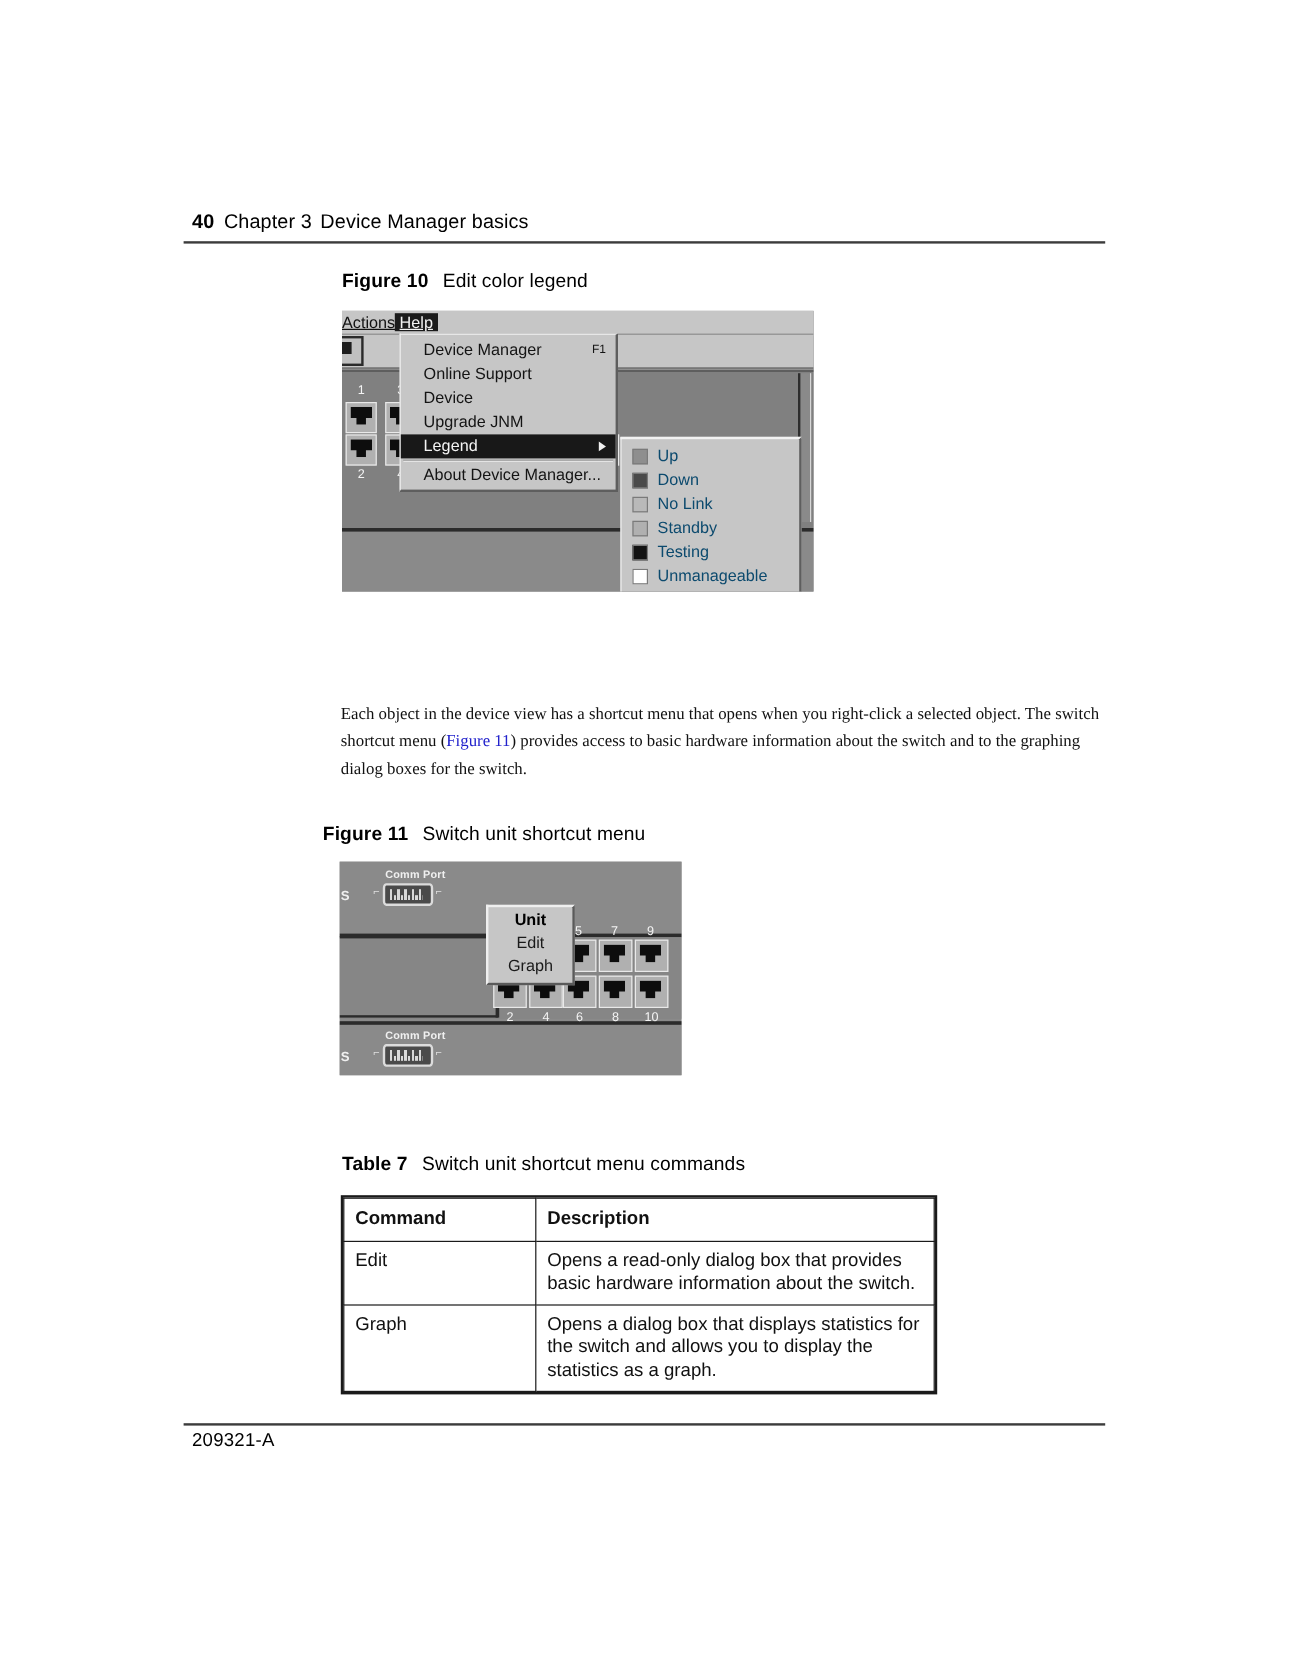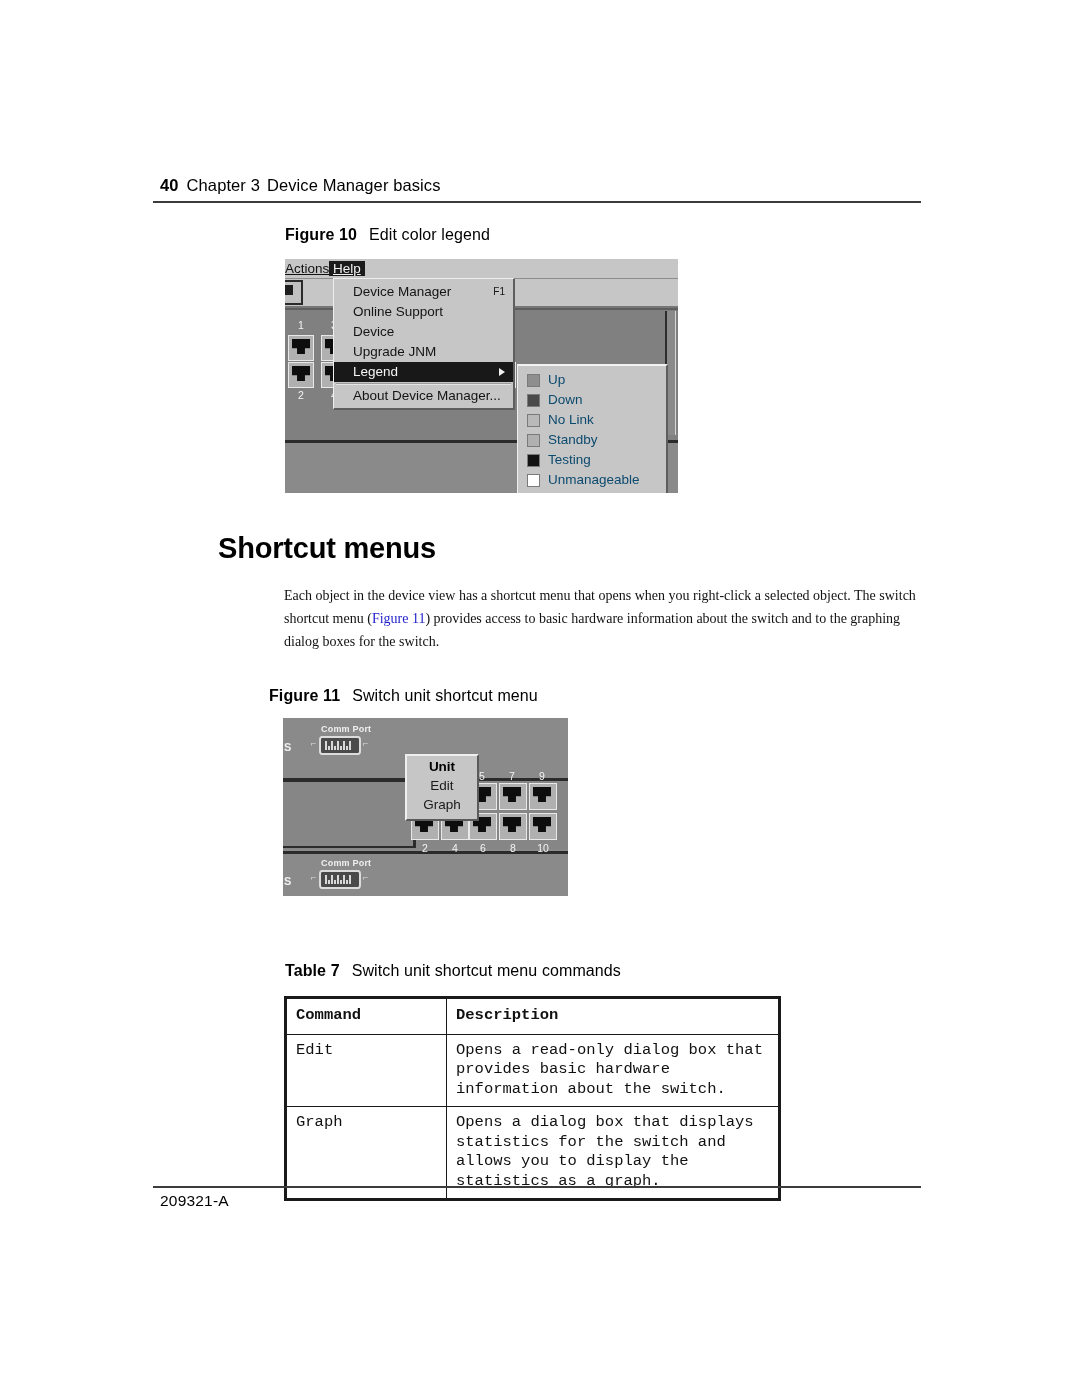--- a/index.html
+++ b/index.html
@@ -393,21 +393,21 @@
 
   
   #tbl7 {
     position: absolute;
     left: 284px;
     top: 996px;
     width: 497px;
     border: 2px solid #1a1a1a;
     border-collapse: collapse;
     box-sizing: border-box;
-    font-family: Liberation Mono, monospace;
+    font-family: Liberation Sans, sans-serif;
   }
   #tbl7 table {
     width: 100%;
     border-collapse: collapse;
     table-layout: fixed;
   }
   #tbl7 col.c1 { width: 160px; }
   #tbl7 th, #tbl7 td {
     border: 1px solid #1a1a1a;
     text-align: left;
@@ -553,21 +553,20 @@
         <span class="sw" style="background:#131313"></span>
         <span>Testing</span>
       </div>
       <div class="lg">
         <span class="sw" style="background:#ffffff"></span>
         <span>Unmanageable</span>
       </div>
     </div>
   </div>
 
-  <h1 class="h1">Shortcut menus</h1>
 
   <p class="body-copy"><span>Each object in the device view has a shortcut menu that opens when you right-click a selected object. The switch shortcut menu (</span><span class="xref">Figure 11</span><span>) provides access to basic hardware information about the switch and to the graphing dialog boxes for the switch.</span></p>
 
   <div class="caption" id="cap-fig11">
     <span class="lbl">Figure 11</span><span class="gap"></span><span>Switch unit shortcut menu</span>
   </div>
 
   <div id="fig11">
 
     <div class="unit unit-a"></div>

